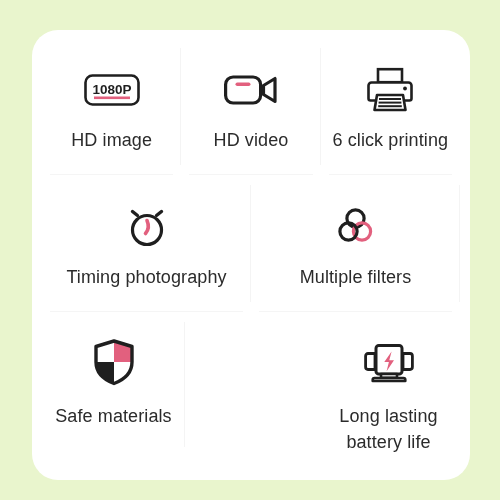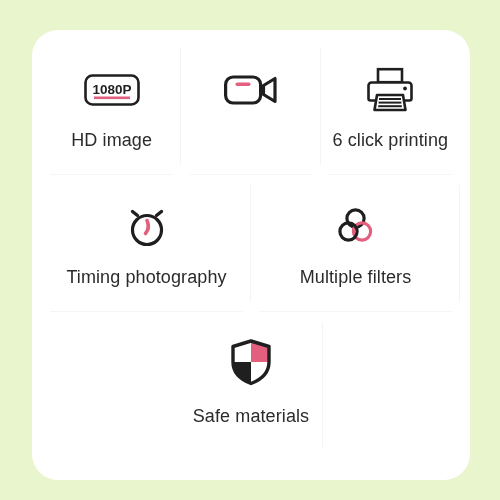--- a/index.html
+++ b/index.html
@@ -42,21 +42,21 @@
   .grid-row {
     display: flex;
     flex-direction: row;
     width: 100%;
   }
   .row-1, .row-2 {
     height: 137px;
   }
   .row-3 {
     height: 145px;
-    justify-content: center;
+    justify-content: space-between;
     gap: 35px;
   }
   .cell {
     flex: 1 1 0;
     display: flex;
     flex-direction: column;
     align-items: center;
     justify-content: flex-start;
     position: relative;
     box-sizing: border-box;
@@ -127,20 +127,21 @@
         </div>
 
         <div class="cell vdiv hdiv">
           <div class="icon-wrap">
             <svg width="56" height="40" viewBox="0 0 56 40">
               <rect x="2.6" y="7" width="35" height="26" rx="7.5" ry="7.5" fill="#ffffff" stroke="#1f1f1f" stroke-width="3.2"></rect>
               <rect x="12.5" y="12.5" width="15" height="3.6" rx="1.8" fill="#e2607e"></rect>
               <path d="M40.5 15.5 L52 8.5 L52 31.5 L40.5 24.5 Z" fill="#ffffff" stroke="#1f1f1f" stroke-width="3.2" stroke-linejoin="round"></path>
             </svg>
           </div>
+          <div class="label">HD video</div>
         </div>
 
         <div class="cell hdiv">
           <div class="icon-wrap">
             <svg width="50" height="46" viewBox="0 0 50 46">
               <rect x="13" y="2.2" width="24" height="13" fill="#ffffff" stroke="#1f1f1f" stroke-width="2.6"></rect>
               <path d="M6.5 15.5 h37 a3 3 0 0 1 3 3 v13 a2 2 0 0 1 -2 2 h-39 a2 2 0 0 1 -2 -2 v-13 a3 3 0 0 1 3 -3 z" fill="#ffffff" stroke="#1f1f1f" stroke-width="2.6" stroke-linejoin="round"></path>
               <circle cx="40" cy="21.5" r="1.9" fill="#1f1f1f"></circle>
               <path d="M12 28 h26 l2.5 15 h-31 z" fill="#ffffff" stroke="#1f1f1f" stroke-width="2.6" stroke-linejoin="round"></path>
               <line x1="14" y1="32" x2="36" y2="32" stroke="#1f1f1f" stroke-width="2"></line>
@@ -194,17 +195,31 @@
                 <rect x="22" y="0" width="22" height="24" fill="#e2607e"></rect>
                 <rect x="0" y="24" width="22" height="24" fill="#1f1f1f"></rect>
                 <rect x="22" y="24" width="22" height="24" fill="#ffffff"></rect>
               </g>
               <path d="M22 3 L40 8.5 V24 C40 34.5 32.5 41.5 22 45.5 C11.5 41.5 4 34.5 4 24 V8.5 Z" fill="none" stroke="#1f1f1f" stroke-width="3.4" stroke-linejoin="round"></path>
             </svg>
           </div>
           <div class="label">Safe materials</div>
         </div>
 
+        <div class="cell">
+          <div class="icon-wrap">
+            <svg width="52" height="46" viewBox="0 0 52 46">
+              <path d="M5 14.5 h7 v16 h-7 a2.4 2.4 0 0 1 -2.4 -2.4 v-11.2 a2.4 2.4 0 0 1 2.4 -2.4 z" fill="#ffffff" stroke="#1f1f1f" stroke-width="2.8" stroke-linejoin="round"></path>
+              <path d="M47 14.5 h-7 v16 h7 a2.4 2.4 0 0 0 2.4 -2.4 v-11.2 a2.4 2.4 0 0 0 -2.4 -2.4 z" fill="#ffffff" stroke="#1f1f1f" stroke-width="2.8" stroke-linejoin="round"></path>
+              <rect x="13" y="6.5" width="26" height="28.5" rx="2.8" ry="2.8" fill="#ffffff" stroke="#1f1f1f" stroke-width="3"></rect>
+              <path d="M28.6 12.5 L21.3 23 h4.6 l-2.3 9.2 L31 21.3 h-4.7 z" fill="#e2607e"></path>
+              <path d="M18 35 h16 v3.8 h-16 z" fill="#ffffff" stroke="#1f1f1f" stroke-width="2.6" stroke-linejoin="round"></path>
+              <path d="M11.5 39 h29 a1.8 1.8 0 0 1 1.8 1.8 v1.2 h-32.6 v-1.2 a1.8 1.8 0 0 1 1.8 -1.8 z" fill="#ffffff" stroke="#1f1f1f" stroke-width="2.6" stroke-linejoin="round"></path>
+            </svg>
+          </div>
+          <div class="label">Long lasting
+battery life</div>
+        </div>
       </div>
 
     </div>
   </div>
 </div>
 
 </body></html>

